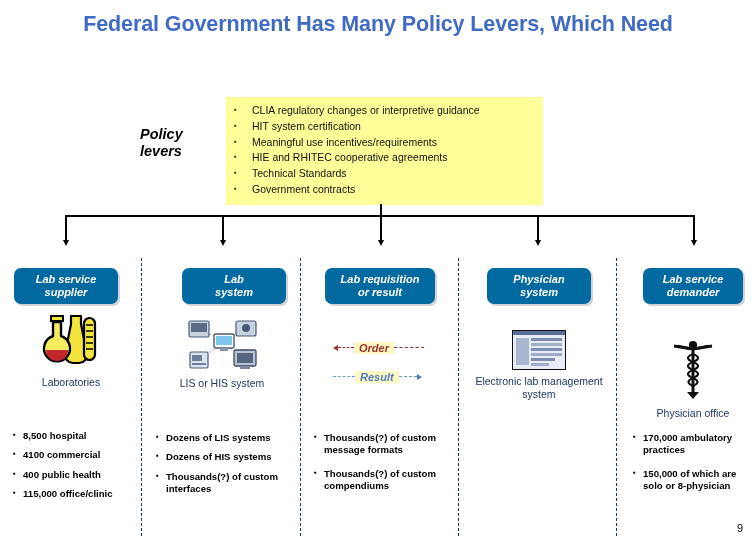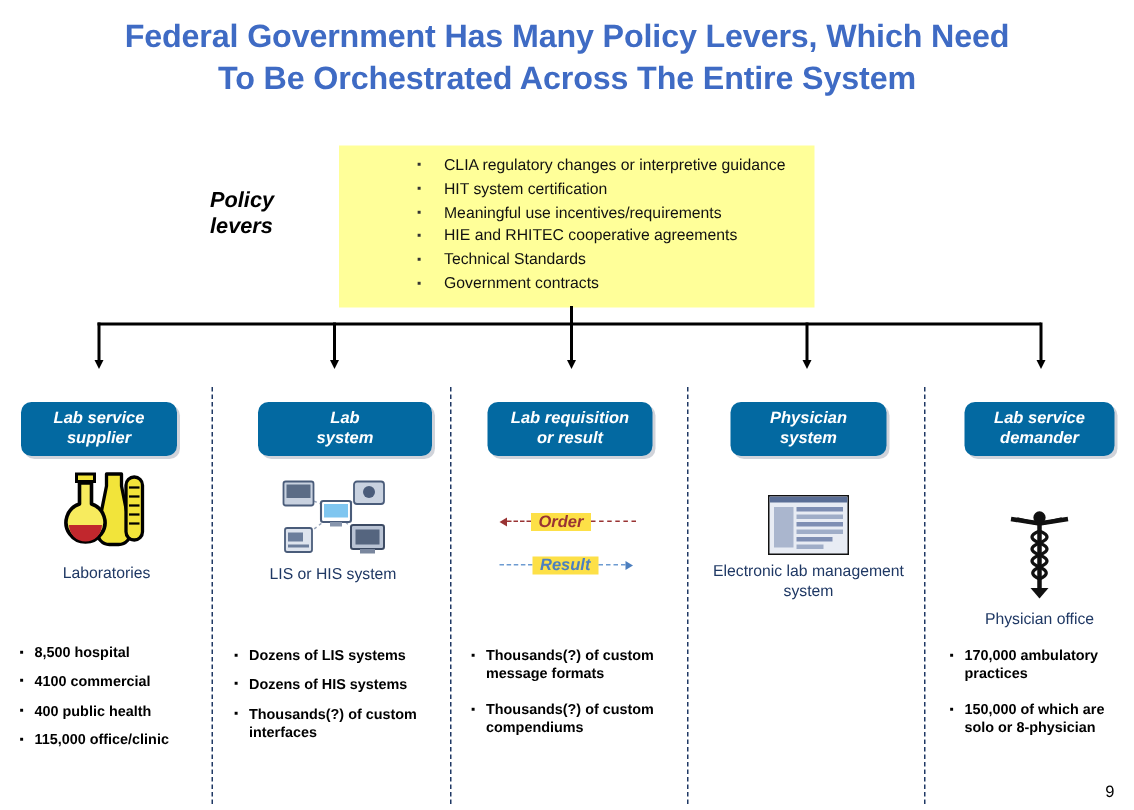--- a/index.html
+++ b/index.html
@@ -35,21 +35,20 @@
   }
   .policy-list{
     margin:0;padding:6px 0 0 0;list-style:none;
   }
   .policy-list li{
     position:relative;
     font-size:10.5px;color:#111;
     line-height:15.8px;
     padding-left:26px;
     white-space:nowrap;
-    margin-left:44px;
   }
   .policy-list li:before{
     content:"\25AA";
     position:absolute;left:8px;top:-1px;
     font-size:8px;color:#333;
   }
 
   
   .conn-h{
     position:absolute;left:65px;top:215px;width:629px;height:1.6px;
@@ -96,21 +95,21 @@
   .icon-wrap{display:flex;justify-content:center;}
 
   
   .flask-svg{display:block;}
 
   
   .flow{position:absolute;}
   .flow-row{display:flex;align-items:center;height:19px;}
   .flow-label{
     font-size:11px;font-style:italic;font-weight:bold;
-    padding:0 5px;background:#fde047;
+    padding:0 5px;background:#fef9c3;
   }
   .flow-order .flow-label{color:#993333;}
   .flow-result .flow-label{color:#4C7FBF;}
   .dash{height:0;border-top:1.6px dashed #993333;}
   .dash-b{height:0;border-top:1.6px dashed #6D9BD1;}
   .tri-l{
     width:0;height:0;border-top:3.4px solid transparent;
     border-bottom:3.4px solid transparent;border-right:5.4px solid #993333;
   }
   .tri-r{
@@ -145,21 +144,20 @@
   .screen-ico .bar{position:absolute;background:#8B9AC0;}
   .screen-ico .tbar{left:0;top:0;right:0;height:4px;background:#5A6E96;}
 </style>
 </head>
 <body>
 
 <div id="slide">
 
   <div class="title">
     <div>Federal Government Has Many Policy Levers, Which Need</div>
-    <div>To Be Orchestrated Across The Entire System</div>
   </div>
 
   <div class="policy-label">
     <div>Policy</div>
     <div>levers</div>
   </div>
 
   <div class="policy-box">
     <ul class="policy-list">
       <li>CLIA regulatory changes or interpretive guidance</li>
@@ -216,21 +214,21 @@
     </div>
     <div class="icon-cap" style="margin-top:4px">Laboratories</div>
   </div>
   <ul class="blist" style="left:12px;top:430px;width:124px">
     <li>8,500 hospital</li>
     <li>4100 commercial</li>
     <li>400 public health</li>
     <li>115,000 office/clinic</li>
   </ul>
 
-  <div class="pill" style="left:172px;width:116px">
+  <div class="pill" style="left:182px;width:104px">
     <div>
       <div>Lab</div>
       <div>system</div>
     </div>
   </div>
   <div class="col-body" style="left:152px;width:140px;top:316px">
     <div class="icon-wrap">
       <svg width="76" height="58" viewBox="0 0 76 58" aria-hidden="true">
 
         <path d="M14 14 L36 22 M62 14 L42 22 M16 44 L34 30 M60 44 L44 30" stroke="#9AA7BB" stroke-width="1" stroke-dasharray="2,2" fill="none"></path>

